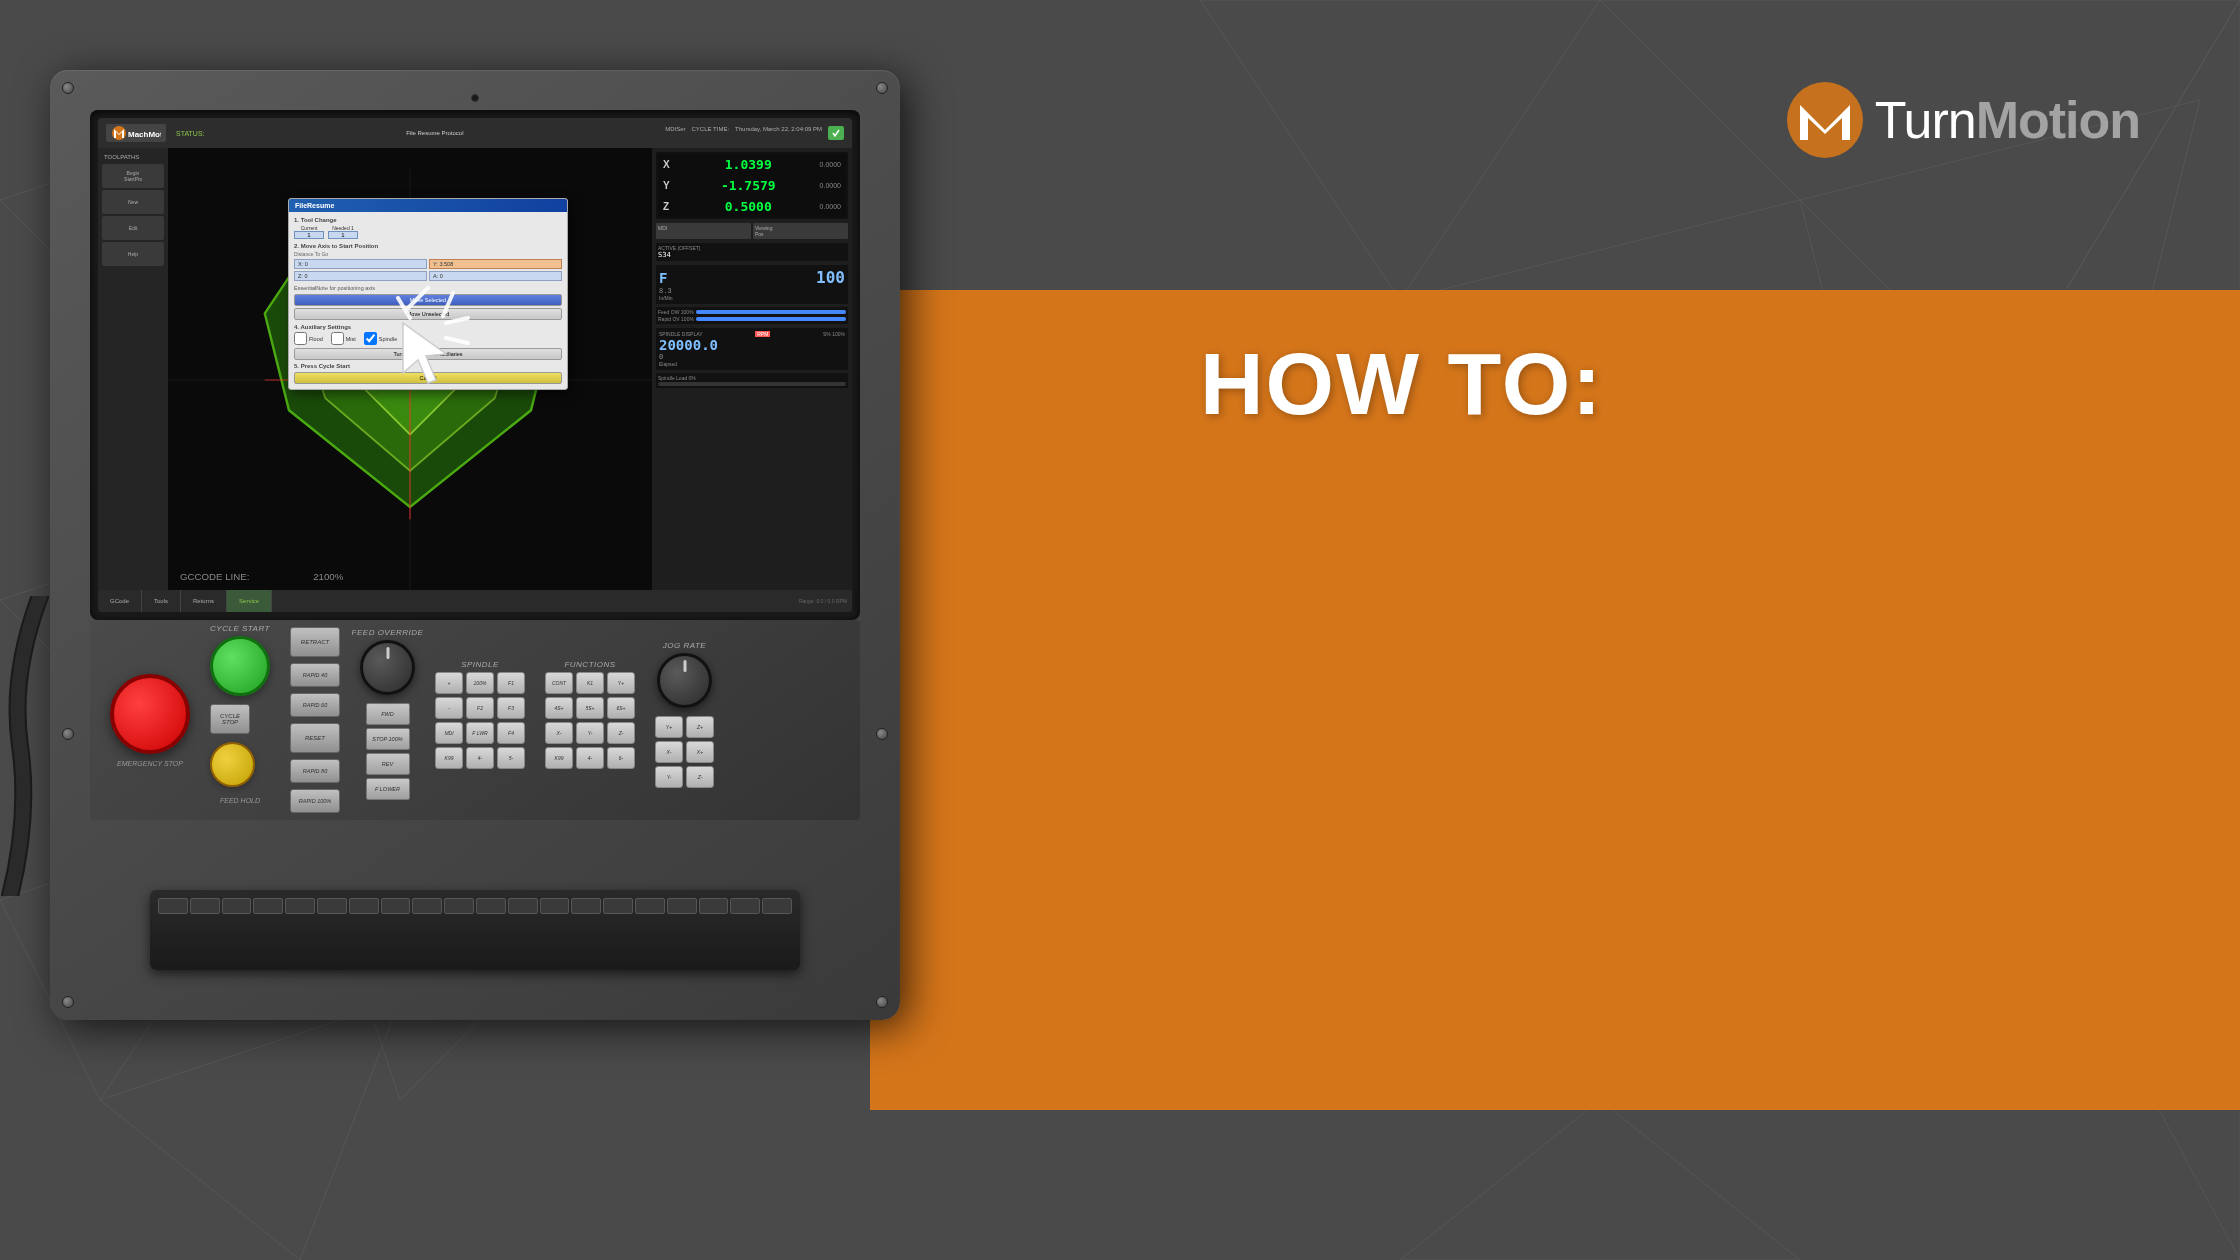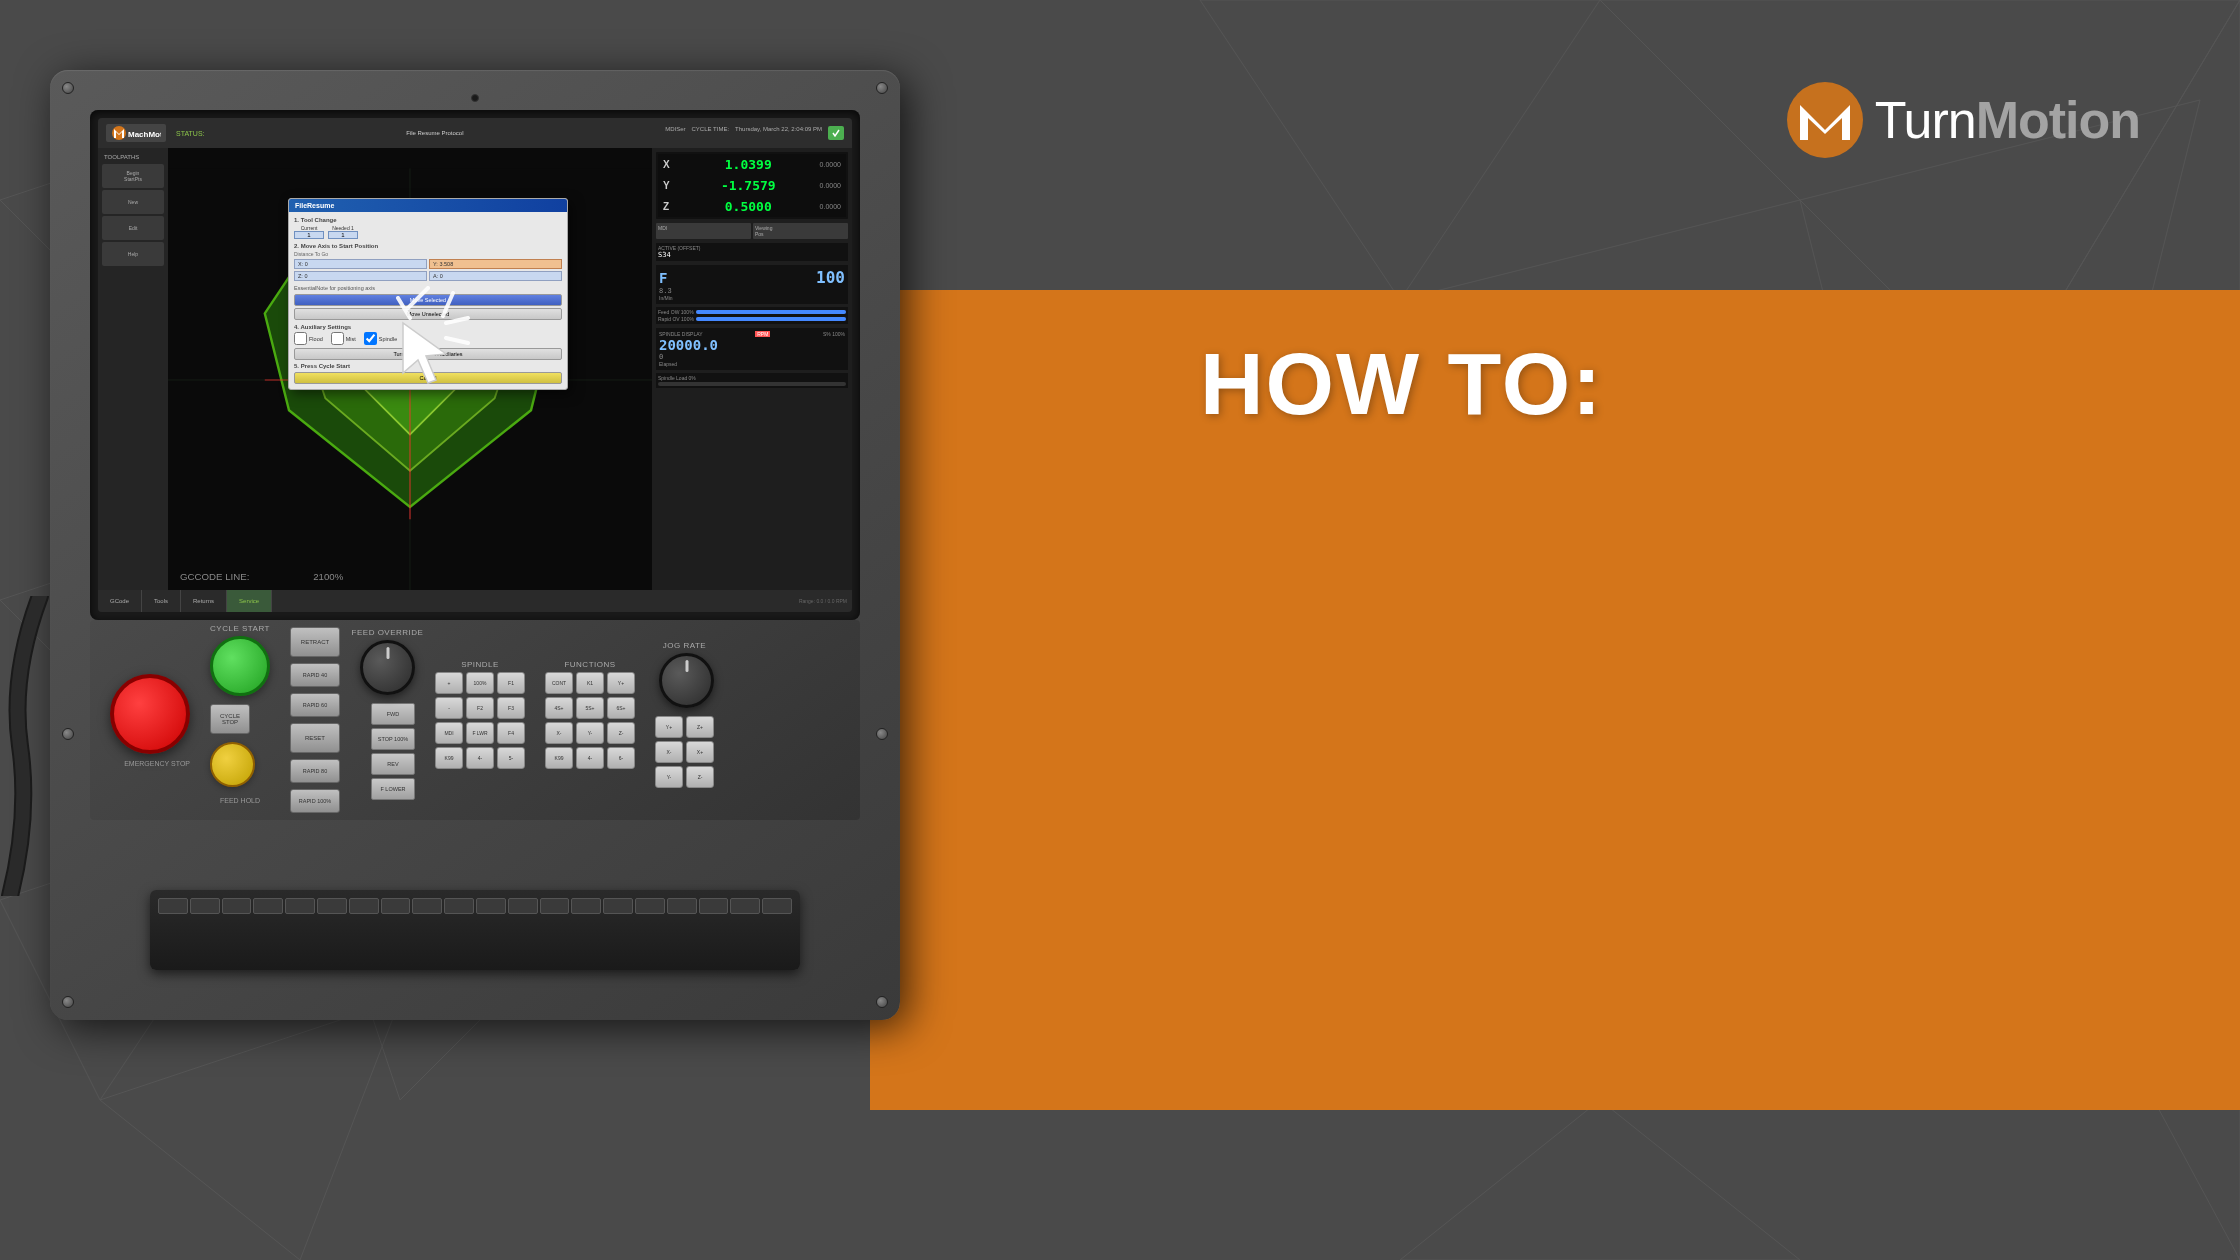--- a/index.html
+++ b/index.html
@@ -318,20 +318,21 @@
       bottom: 200px;
       left: 40px;
       width: 770px;
       height: 200px;
       background: linear-gradient(145deg, #4a4a4a, #333);
       border-radius: 4px;
       display: flex;
       align-items: center;
       padding: 10px 20px;
       gap: 20px;
+      font-style: italic;
     }
 
     
     .e-stop {
       width: 80px;
       height: 80px;
       border-radius: 50%;
       background: radial-gradient(circle at 35% 35%, #ff4040, #cc0000);
       border: 4px solid #880000;
       box-shadow: 0 4px 12px rgba(0,0,0,0.5);
@@ -443,21 +444,21 @@
       top: -12px;
       left: 50%;
       transform: translateX(-50%);
       white-space: nowrap;
     }
 
     .section-group {
       position: relative;
       display: flex;
       flex-direction: column;
-      align-items: flex-end;
+      align-items: center;
       gap: 4px;
     }
 
     
     .screw {
       position: absolute;
       width: 12px;
       height: 12px;
       border-radius: 50%;
       background: radial-gradient(circle at 35% 35%, #888, #444);

